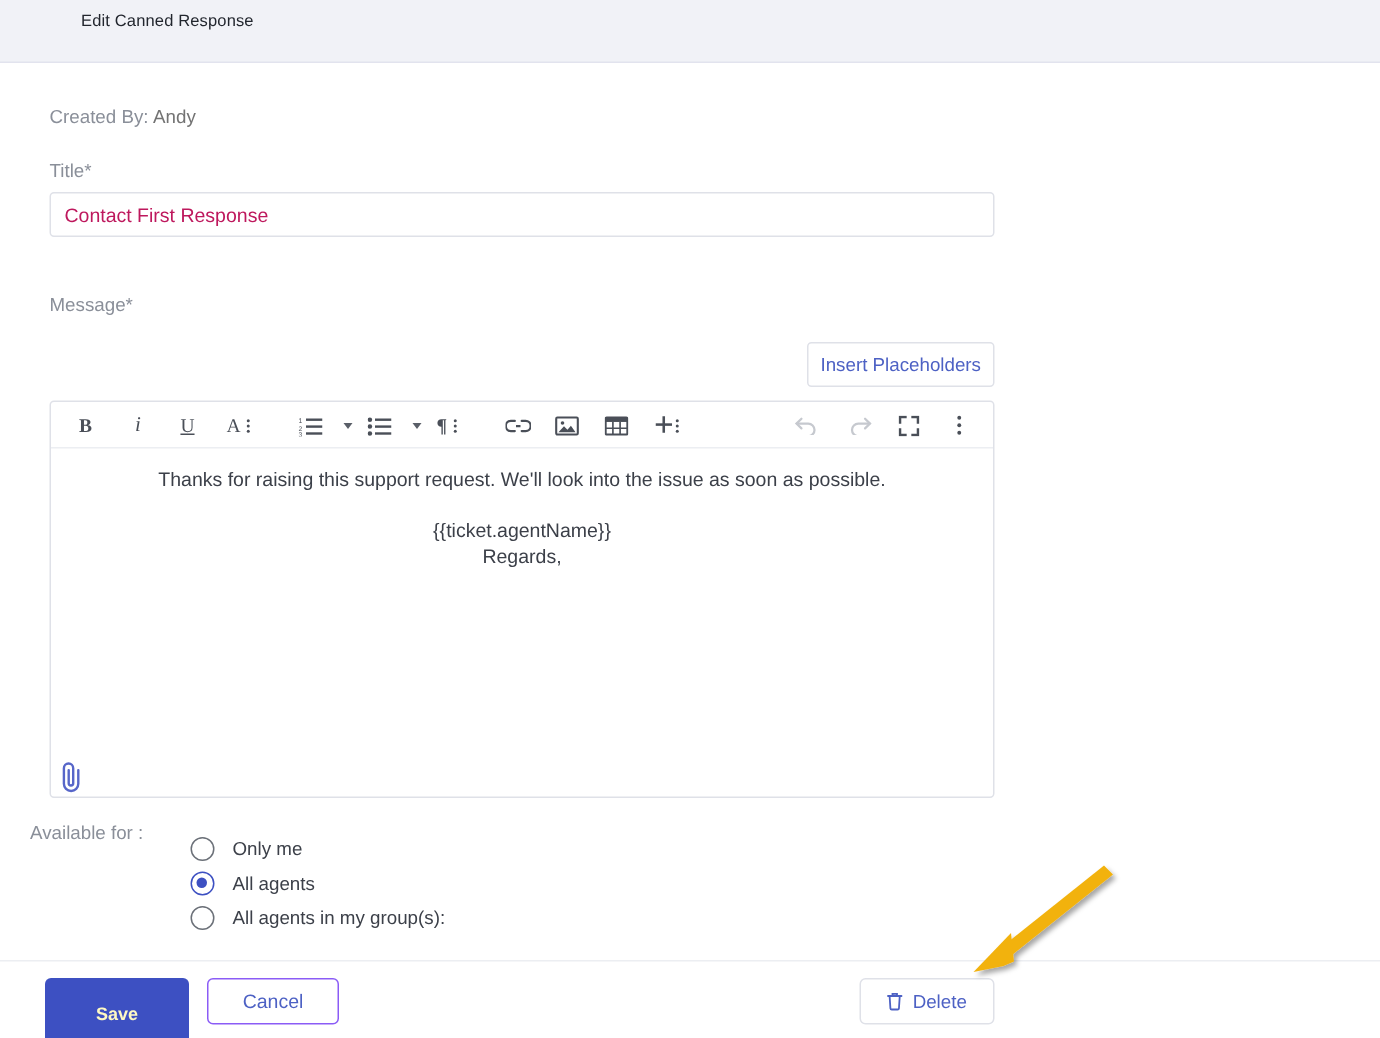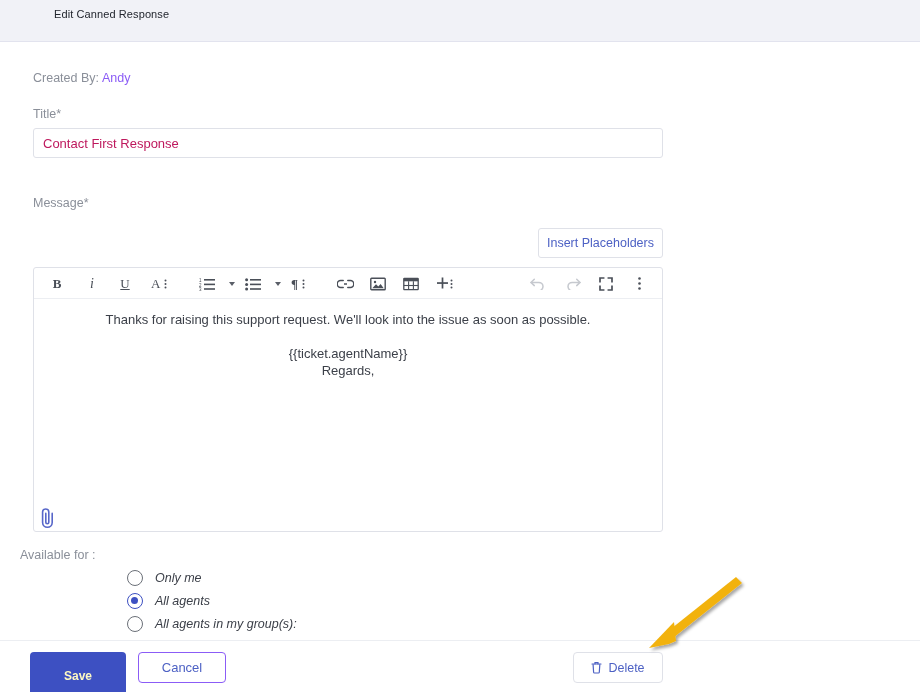--- a/index.html
+++ b/index.html
@@ -25,21 +25,21 @@
     margin-left: 40px;
   }
 
   
   .form-body { position: absolute; left: 0; top: 42px; width: 920px; height: 598px; background:#fff; }
 
   .created-by {
     position: absolute; left: 33px; top: 29px;
     font-size: 12.5px; color: #8a8f99;
   }
-  .created-by .link { color: #8b5cf6; margin-left: 3px; }
+  .created-by .link { color: #737373; margin-left: 3px; }
 
   .lbl {
     position: absolute;
     font-size: 12.5px; color: #8a8f99;
   }
   .lbl-title { left: 33px; top: 65px; }
   .lbl-message { left: 33px; top: 154px; }
   .lbl-available { left: 20px; top: 506px; text-align: right; }
 
   .title-input {
@@ -97,21 +97,21 @@
   }
   .editor-content p { margin: 0; }
   .editor-content .gap { height: 17px; }
 
   .attach-icon {
     position: absolute; left: 37px; top: 464px;
     width: 22px; height: 24px; cursor: pointer; color: #5766c9;
   }
 
   
-  .radio-group { position: absolute; left: 127px; top: 524px; font-style: italic; }
+  .radio-group { position: absolute; left: 127px; top: 512px; }
   .radio-row { position: relative; height: 23px; display: flex; align-items: center; cursor: pointer; }
   .radio {
     width: 16px; height: 16px; border-radius: 50%;
     border: 1.6px solid #6b7078; background: #fff;
     display:inline-block; position: relative; flex: 0 0 auto;
   }
   .radio.on { border-color: #3d50c2; }
   .radio.on::after {
     content:''; position:absolute; left:3px; top:3px;
     width:7px; height:7px; border-radius:50%; background:#3d50c2;

